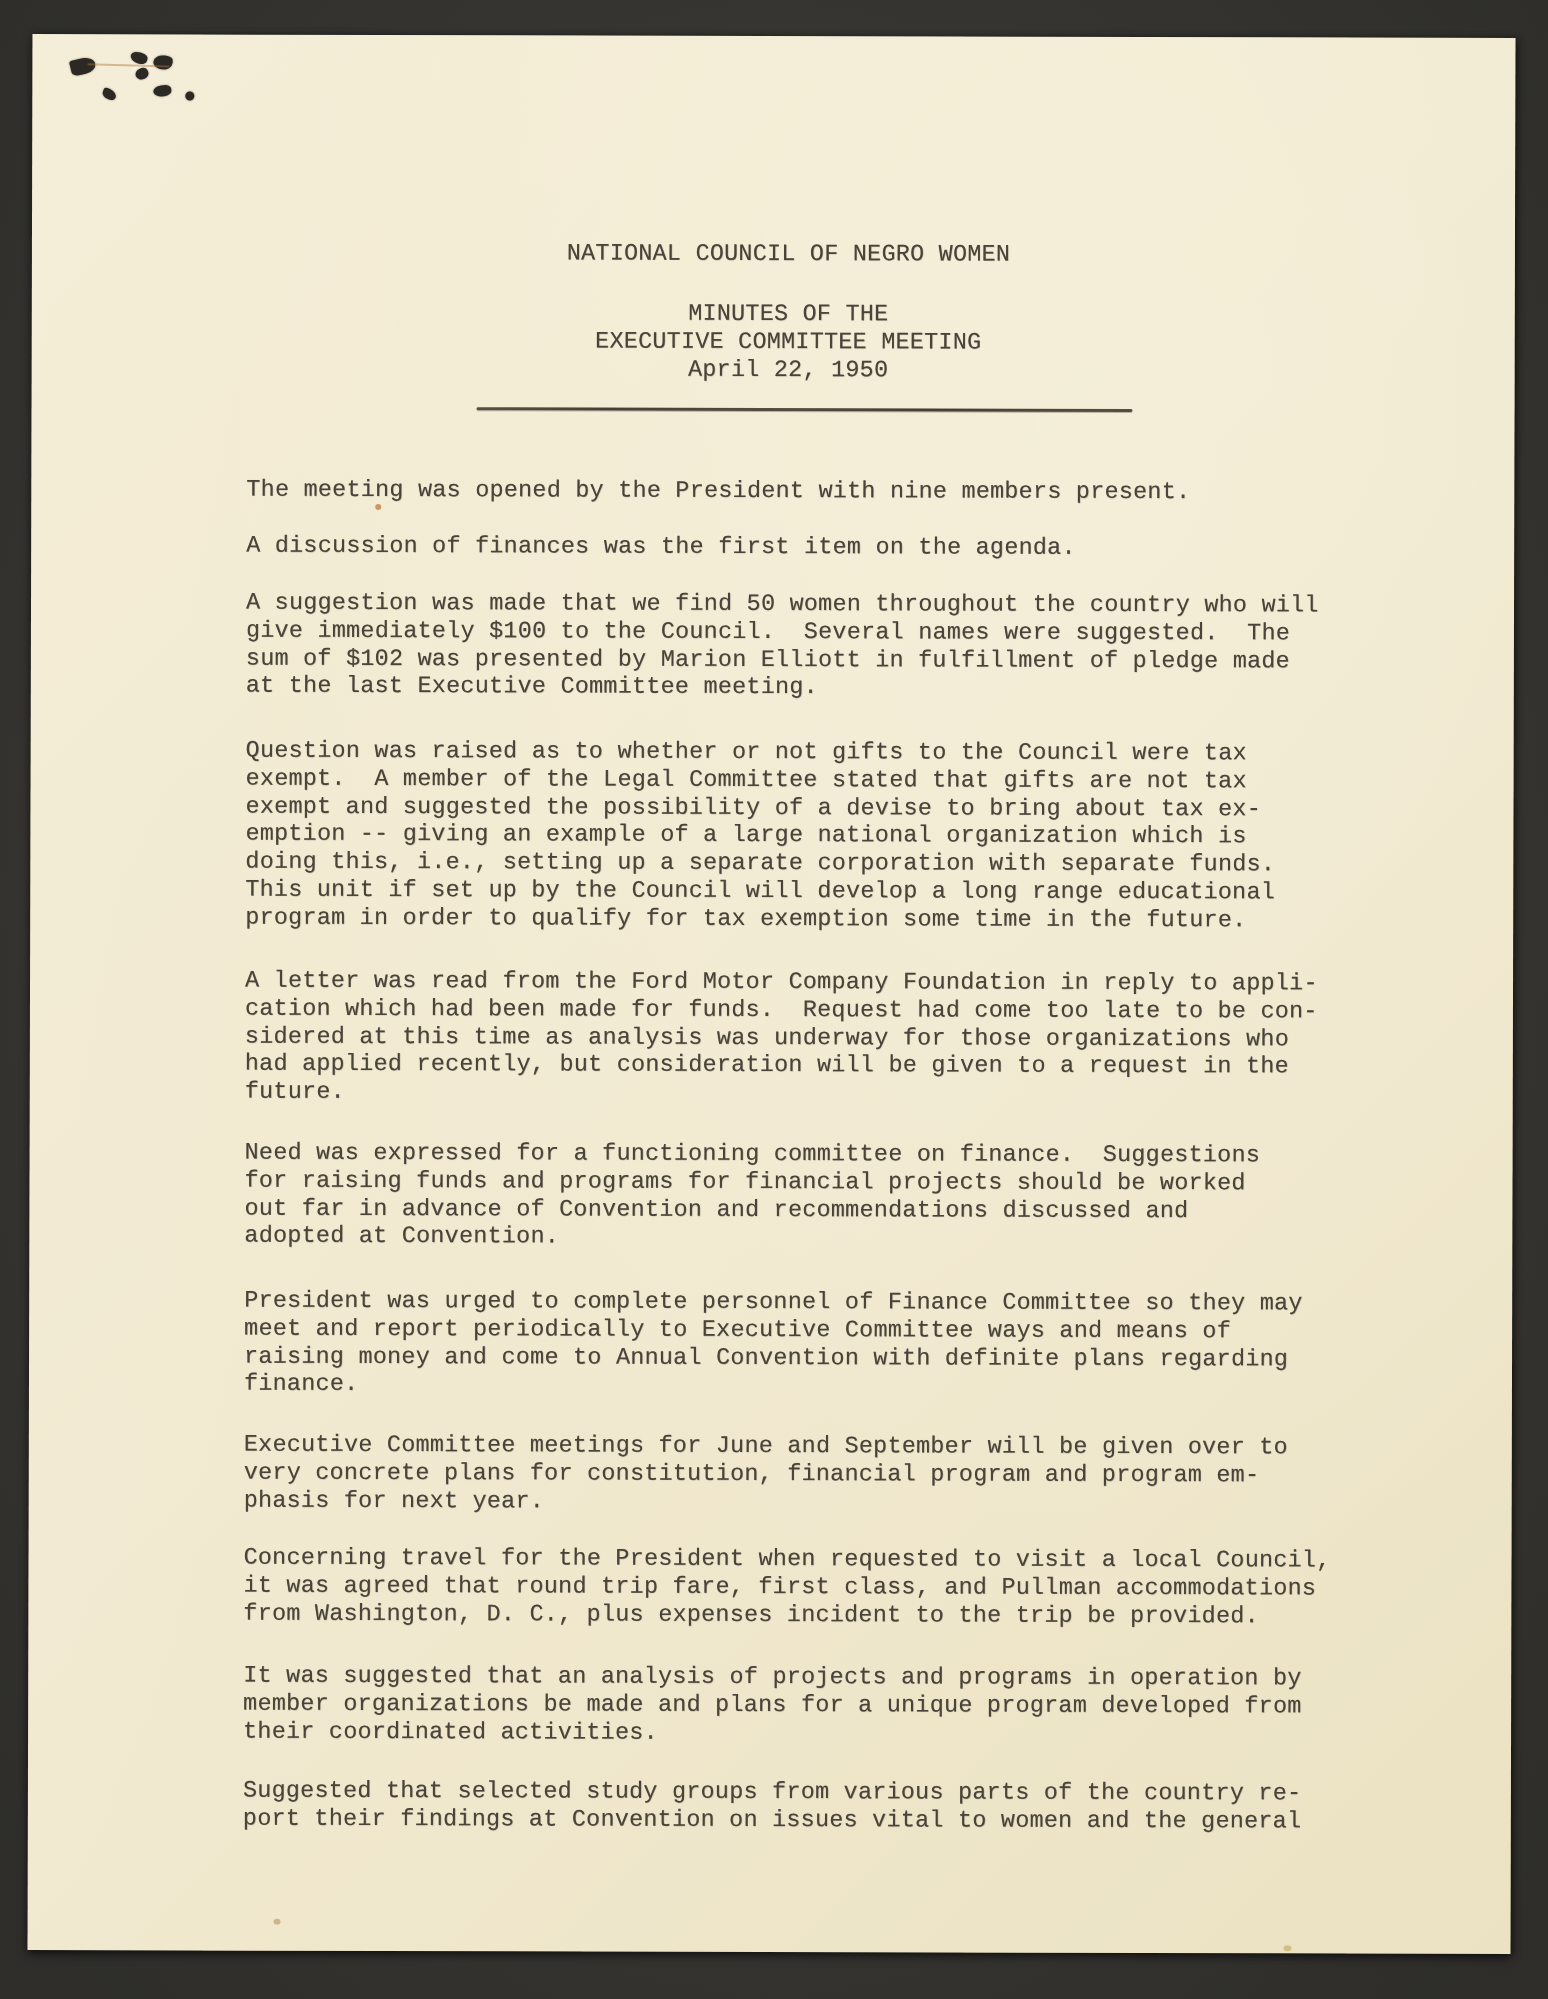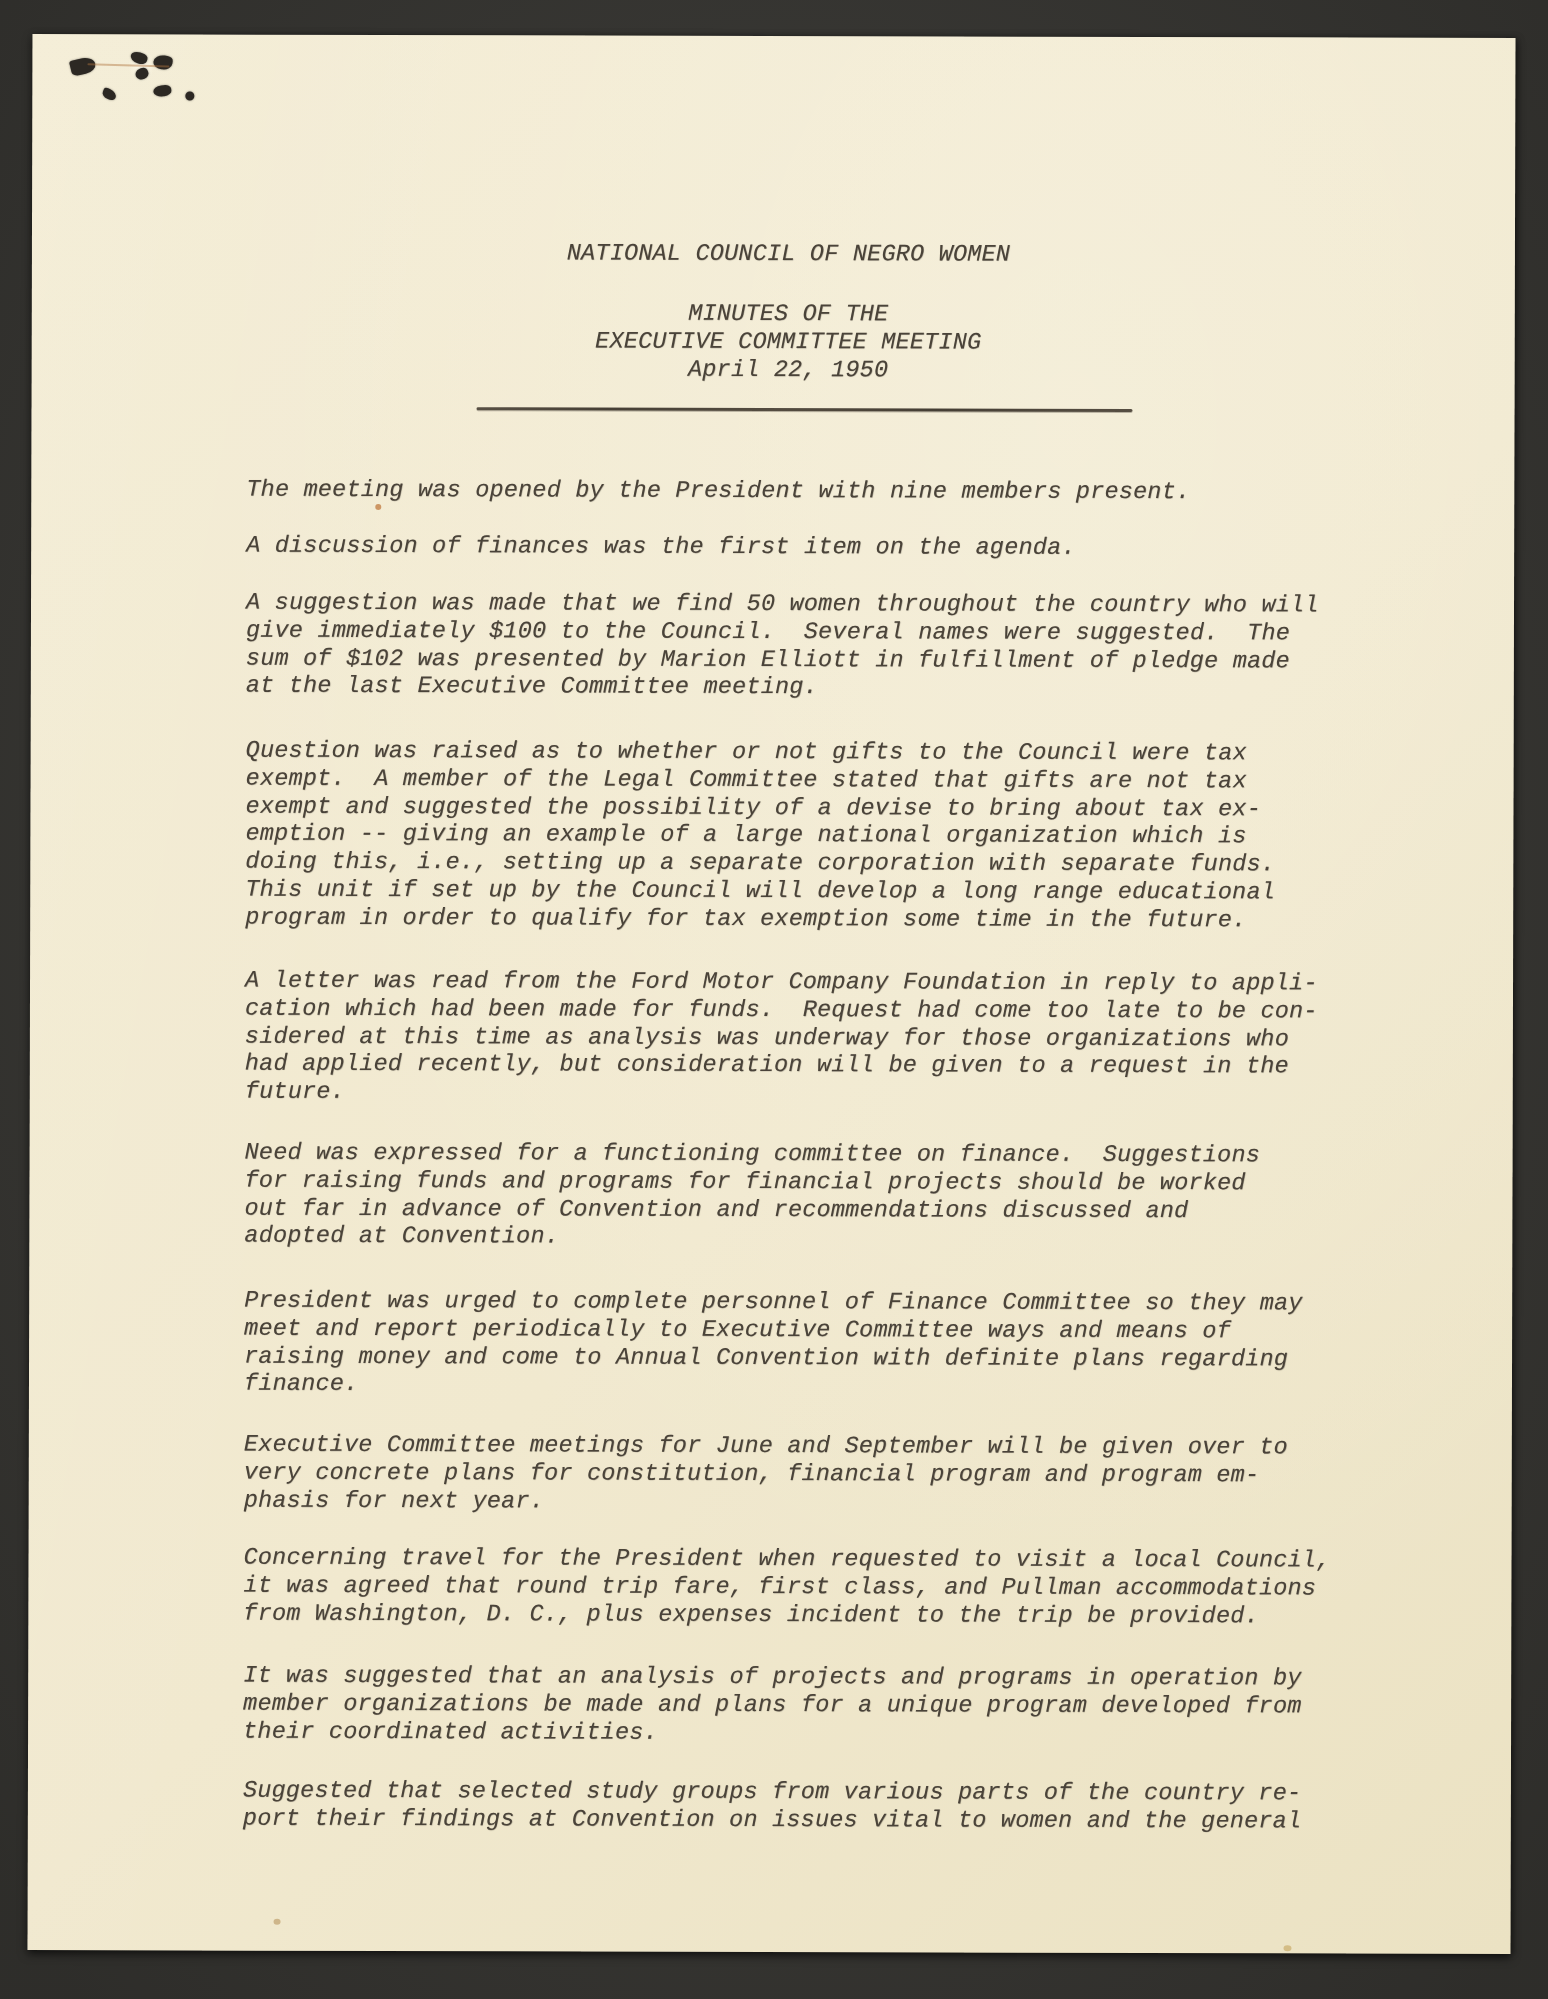--- a/index.html
+++ b/index.html
@@ -11,21 +11,20 @@
     font-family: "Liberation Mono", "DejaVu Sans Mono", monospace;
   }
   
   .scan {
     position: relative;
     width: 1548px;
     height: 1999px;
     background:
       radial-gradient(ellipse at 50% 45%, rgba(255,255,255,0.03), rgba(0,0,0,0.22) 95%),
       #3b3a36;
-    font-style: italic;
   }
   
   .paper {
     position: absolute;
     left: 30px;
     top: 36px;
     width: 1483px;
     height: 1916px;
     background:
       linear-gradient(100deg, rgba(255,255,255,0.05), rgba(0,0,0,0) 30%),

